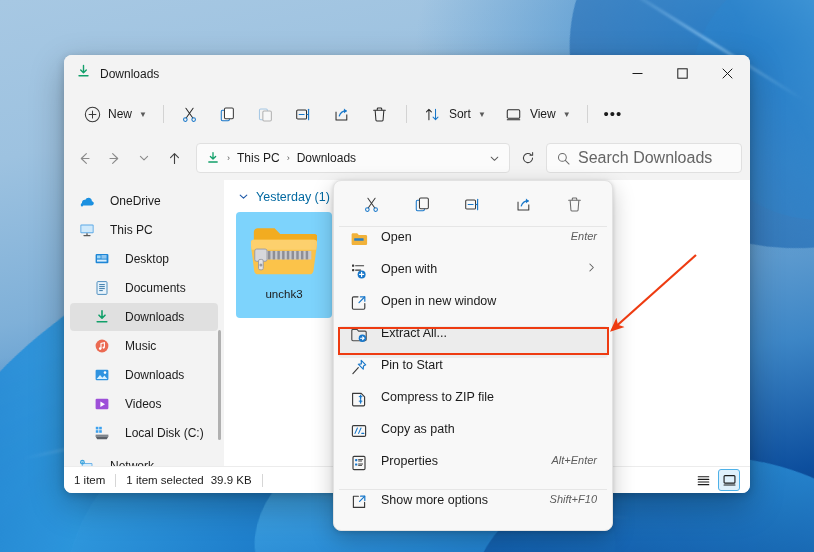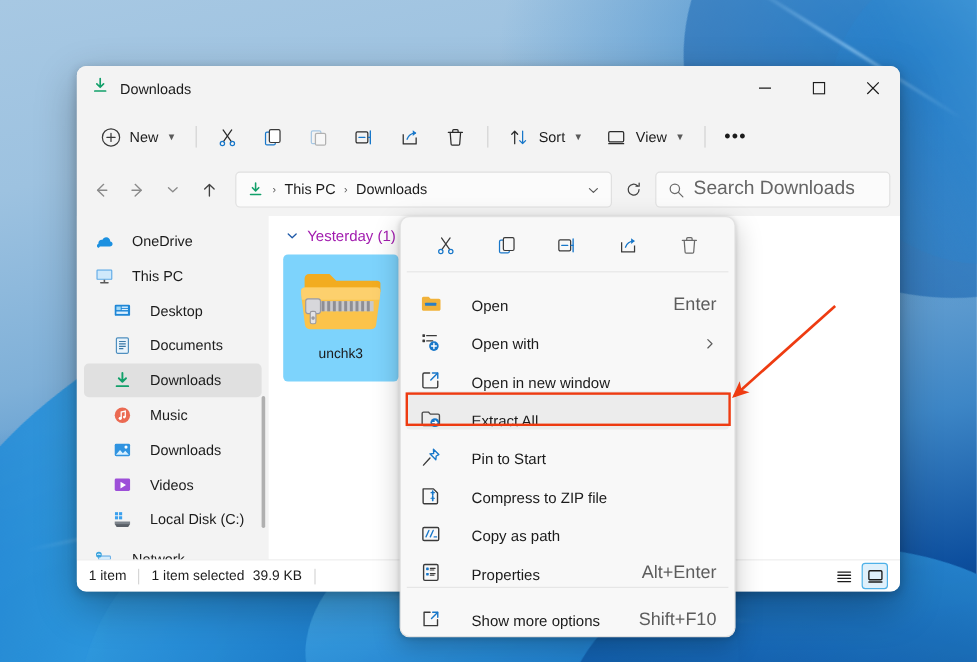--- a/index.html
+++ b/index.html
@@ -101,21 +101,21 @@
   .nav.ind { padding-left: 24px; }
   .nav.sel { background: #e0e0e0; }
   .nav-ico { width: 16px; height: 16px; flex: 0 0 16px; display: flex; align-items: center;
              justify-content: center; }
   #sb-scroll { position: absolute; right: 3px; top: 150px; width: 3px; height: 110px;
                background: #b0b0b0; border-radius: 2px; }
 
   #content { flex: 1 1 auto; background: #fff; position: relative; overflow: hidden; }
   #grouphdr { display: flex; align-items: center; gap: 7px; padding: 10px 0 4px 14px; }
   #grouphdr .gchev { font-size: 9px; color: #1e59a8; }
-  #grouphdr .gtext { font-size: 12.5px; color: #a21caf; text-align: right; }
+  #grouphdr .gtext { font-size: 12.5px; color: #0369a1; text-align: right; }
   #filegrid { padding: 4px 0 0 12px; display: flex; }
   .file { width: 96px; height: 106px; border-radius: 4px; background: #7dd3fc;
           display: flex; flex-direction: column; align-items: center;
           justify-content: flex-start; padding-top: 8px; }
   .fname { font-size: 11.5px; color: #1b1b1b; margin-top: 4px; }
 
   
   #statusbar { height: 27px; flex: 0 0 auto; background: #fff; border-top: 1px solid #ececec;
                display: flex; align-items: center; padding: 0 10px; }
   .status-txt { font-size: 11.5px; color: #1b1b1b; }
@@ -130,26 +130,26 @@
     position: absolute; left: 333px; top: 180px; width: 280px;
     background: #f8f8f8; border: 1px solid #e2e2e2; border-radius: 8px;
     box-shadow: 0 8px 22px rgba(0,0,0,.22), 0 1px 4px rgba(0,0,0,.14);
     padding: 4px 0 5px; z-index: 40;
   }
   #ctx-toolbar { height: 38px; display: flex; align-items: center; justify-content: space-around;
                  padding: 0 12px; }
   .ctx-tbi { width: 32px; height: 30px; display: flex; align-items: center; justify-content: center;
              border-radius: 4px; }
   .ctx-div { height: 1px; background: #e6e6e6; margin: 3px 5px; }
-  .ctx-item { height: 32px; display: flex; align-items: flex-end; padding: 0 11px 0 12px;
-              margin: 0 4px; border-radius: 4px; gap: 12px; }
+  .ctx-item { height: 32px; display: flex; align-items: flex-start; padding: 0 11px 0 12px;
+              margin: 0 4px; border-radius: 4px; }
   .ctx-ico { width: 18px; height: 18px; flex: 0 0 18px; display: flex; align-items: center;
              justify-content: center; margin-right: 13px; }
   .ctx-lbl { font-size: 12.5px; color: #1b1b1b; }
-  .ctx-acc { margin-left: auto; font-size: 15px; color: #5d5d5d; }
+  .ctx-acc { margin-left: auto; font-size: 11px; color: #5d5d5d; font-style: italic; }
   .ctx-sub { margin-left: auto; font-size: 9px; color: #5d5d5d; }
   #ctx-extract { background: #ececec; }
 
   
   #redbox { position: absolute; left: 338px; top: 327px; width: 271px; height: 28px;
             border: 2px solid #ee3b11; z-index: 60; pointer-events: none; }
   #redarrow { position: absolute; left: 595px; top: 245px; width: 125px; height: 95px;
               z-index: 61; pointer-events: none; }
 </style>
 </head>

